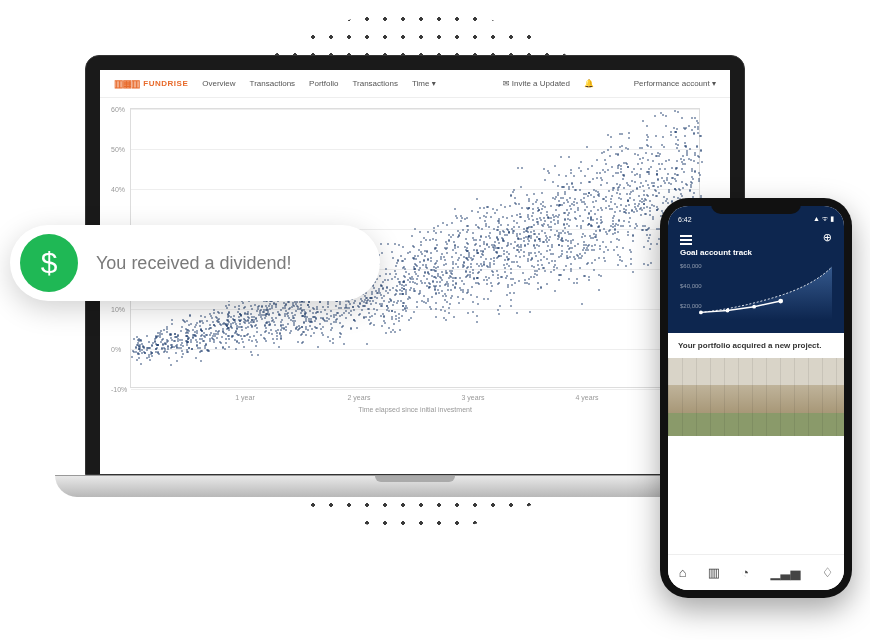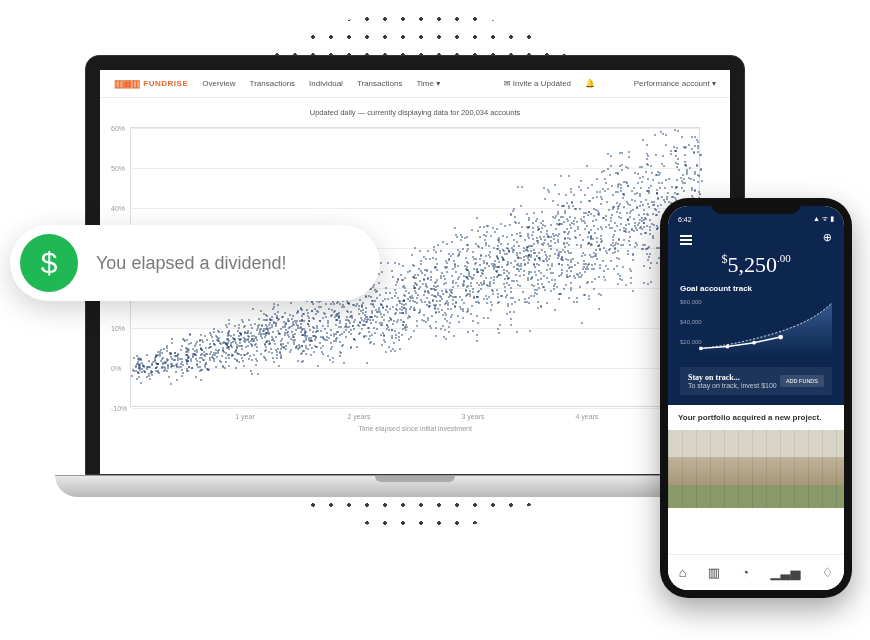--- a/index.html
+++ b/index.html
@@ -209,21 +209,21 @@
   <div class="laptop-screen">
     <div class="laptop-display">
 
       <div class="nav">
         <span class="logo">
           <span class="logo-icon">▥▦▥</span>
           <span>FUNDRISE</span>
         </span>
         <span class="nav-item">Overview</span>
         <span class="nav-item">Transactions</span>
-        <span class="nav-item">Individual</span>
+        <span class="nav-item">Portfolio</span>
         <span class="nav-item">Transactions</span>
         <span class="nav-item">
           <span>Time</span>
           <span> ▾</span>
         </span>
         <span class="nav-spacer"></span>
         <span class="nav-item">
           <span>✉ </span>
           <span>Invite a Updated</span>
         </span>
@@ -231,21 +231,20 @@
           <span>🔔</span>
         </span>
         <span class="nav-spacer" style="flex:0.3"></span>
         <span class="nav-item">
           <span>Performance account</span>
           <span> ▾</span>
         </span>
       </div>
 
       <div class="chart-area">
-        <div class="chart-sub">Updated daily — currently displaying data for 200,034 accounts</div>
 
         <div class="chart-box" id="scatter">
 
         <div class="chart-grid-h" style="top: 280px;"></div>
             <div class="chart-ylabel" style="top: 280px;">-10%</div>
             <div class="chart-grid-h" style="top: 240px;"></div>
             <div class="chart-ylabel" style="top: 240px;">0%</div>
             <div class="chart-grid-h" style="top: 200px;"></div>
             <div class="chart-ylabel" style="top: 200px;">10%</div>
             <div class="chart-grid-h" style="top: 160px;"></div>
@@ -2856,39 +2855,36 @@
 
     </div>
   </div>
   <div class="laptop-base">
     <div class="laptop-notch"></div>
   </div>
 </div>
 
 <div class="toast">
   <div class="toast-icon">$</div>
-  <div class="toast-text">You elapsed a dividend!</div>
+  <div class="toast-text">You received a dividend!</div>
 </div>
 
 <div class="phone">
   <div class="phone-notch"></div>
   <div class="phone-screen">
 
     <div class="phone-statusbar">
       <span>6:42</span>
       <span>▲ ᯤ ▮</span>
     </div>
 
     <div class="phone-top">
       <div class="phone-top-row">
         <span><span class="hamburger"></span></span>
         <span style="font-size:11px;">⊕</span>
-      </div>
-      <div class="phone-amount">
-        <span class="dollar">$</span><span>5,250</span><span class="cents">.00</span>
       </div>
       <div class="phone-goal-label">Goal account track</div>
       <div class="phone-chart">
         <span class="phone-chart-y" style="top:0">$60,000</span>
         <span class="phone-chart-y" style="top:33%">$40,000</span>
         <span class="phone-chart-y" style="top:66%">$20,000</span>
         <svg class="phone-curve" viewBox="0 0 160 60" preserveAspectRatio="none">
           <defs>
             <linearGradient id="g1" x1="0" y1="0" x2="0" y2="1">
               <stop offset="0" stop-color="#6fa3e8" stop-opacity="0.4"></stop>
@@ -2897,27 +2893,20 @@
           </defs>
           <path d="M22,52 Q60,48 100,36 T160,4 L160,60 L22,60 Z" fill="url(#g1)"></path>
           <path d="M22,52 Q60,48 100,36 T160,4" stroke="#fff" stroke-width="1" fill="none" stroke-dasharray="2 2"></path>
           <path d="M22,52 L50,50 L78,46 L106,40" stroke="#fff" stroke-width="1.5" fill="none"></path>
           <circle cx="22" cy="52" r="2" fill="#fff"></circle>
           <circle cx="50" cy="50" r="2" fill="#fff"></circle>
           <circle cx="78" cy="46" r="2" fill="#fff"></circle>
           <circle cx="106" cy="40" r="2.5" fill="#fff"></circle>
         </svg>
       </div>
-      <div class="phone-banner">
-        <div>
-          <div style="font-family:Georgia,serif;font-weight:700;font-size:8px">Stay on track...</div>
-          <div style="opacity:0.7">To stay on track, invest $100</div>
-        </div>
-        <div class="phone-banner-btn">ADD FUNDS</div>
-      </div>
     </div>
 
     <div class="phone-feed">Your portfolio acquired a new project.</div>
     <div class="phone-feed-img"></div>
 
     <div class="phone-tabbar">
       <span><span>⌂</span></span>
       <span><span>▥</span></span>
       <span><span>◔</span></span>
       <span><span>▁▃▅</span></span>

